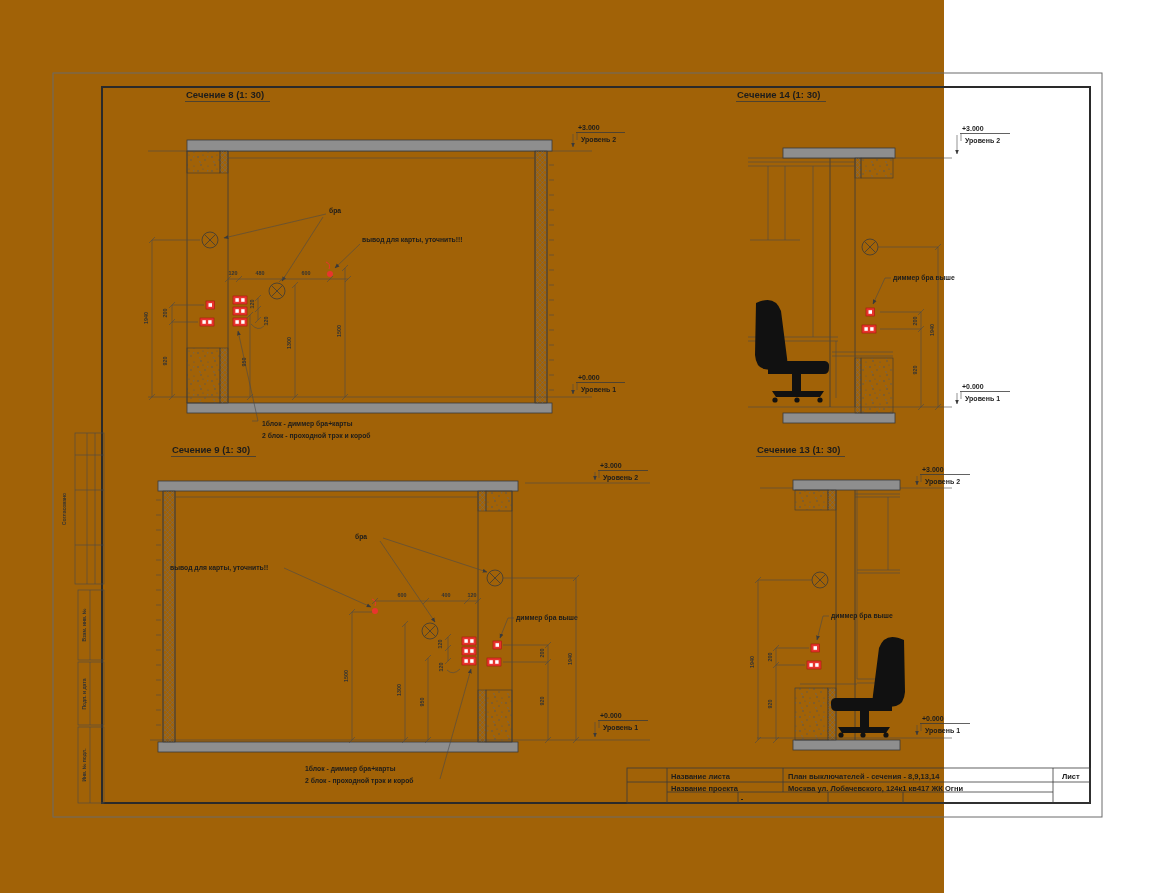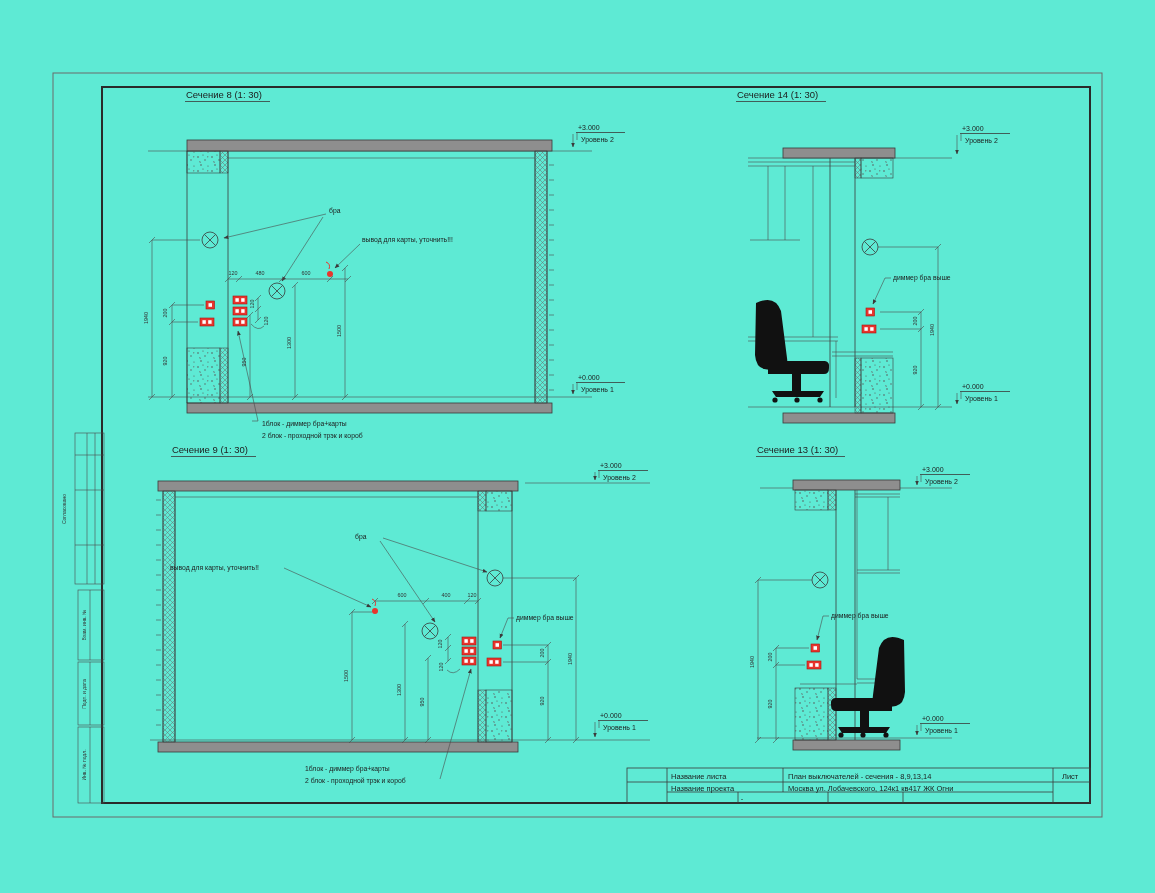--- a/index.html
+++ b/index.html
@@ -1,16 +1,16 @@
 <!DOCTYPE html>
 <html><head>
 <meta charset="utf-8">
 <style>
   html,body{margin:0;padding:0;background:#ffffff;}
-  .page{width:1155px;height:893px;position:relative;background:#5eead4;}
+  .page{width:944px;height:893px;position:relative;background:#a16207;font-weight:bold;}
   svg{display:block;}
   svg text{font-family:"Liberation Sans","DejaVu Sans",sans-serif;fill:#1c1c1c;}
   .ln{stroke:#3a3a3a;stroke-width:0.8;fill:none;}
   .lnthin{stroke:#4a4a4a;stroke-width:0.6;fill:none;}
   .frame-outer{stroke:#6a6a6a;stroke-width:1;fill:none;}
   .frame-inner{stroke:#2a2a2a;stroke-width:2;fill:none;}
   .slab{fill:#8e8e8e;stroke:#3a3a3a;stroke-width:0.8;}
   .conc{fill:url(#concpat);stroke:#3a3a3a;stroke-width:0.6;}
   .xh{fill:url(#xhpat);stroke:#3a3a3a;stroke-width:0.5;}
   .redfill{fill:#e8352e;stroke:#a81410;stroke-width:0.6;}

